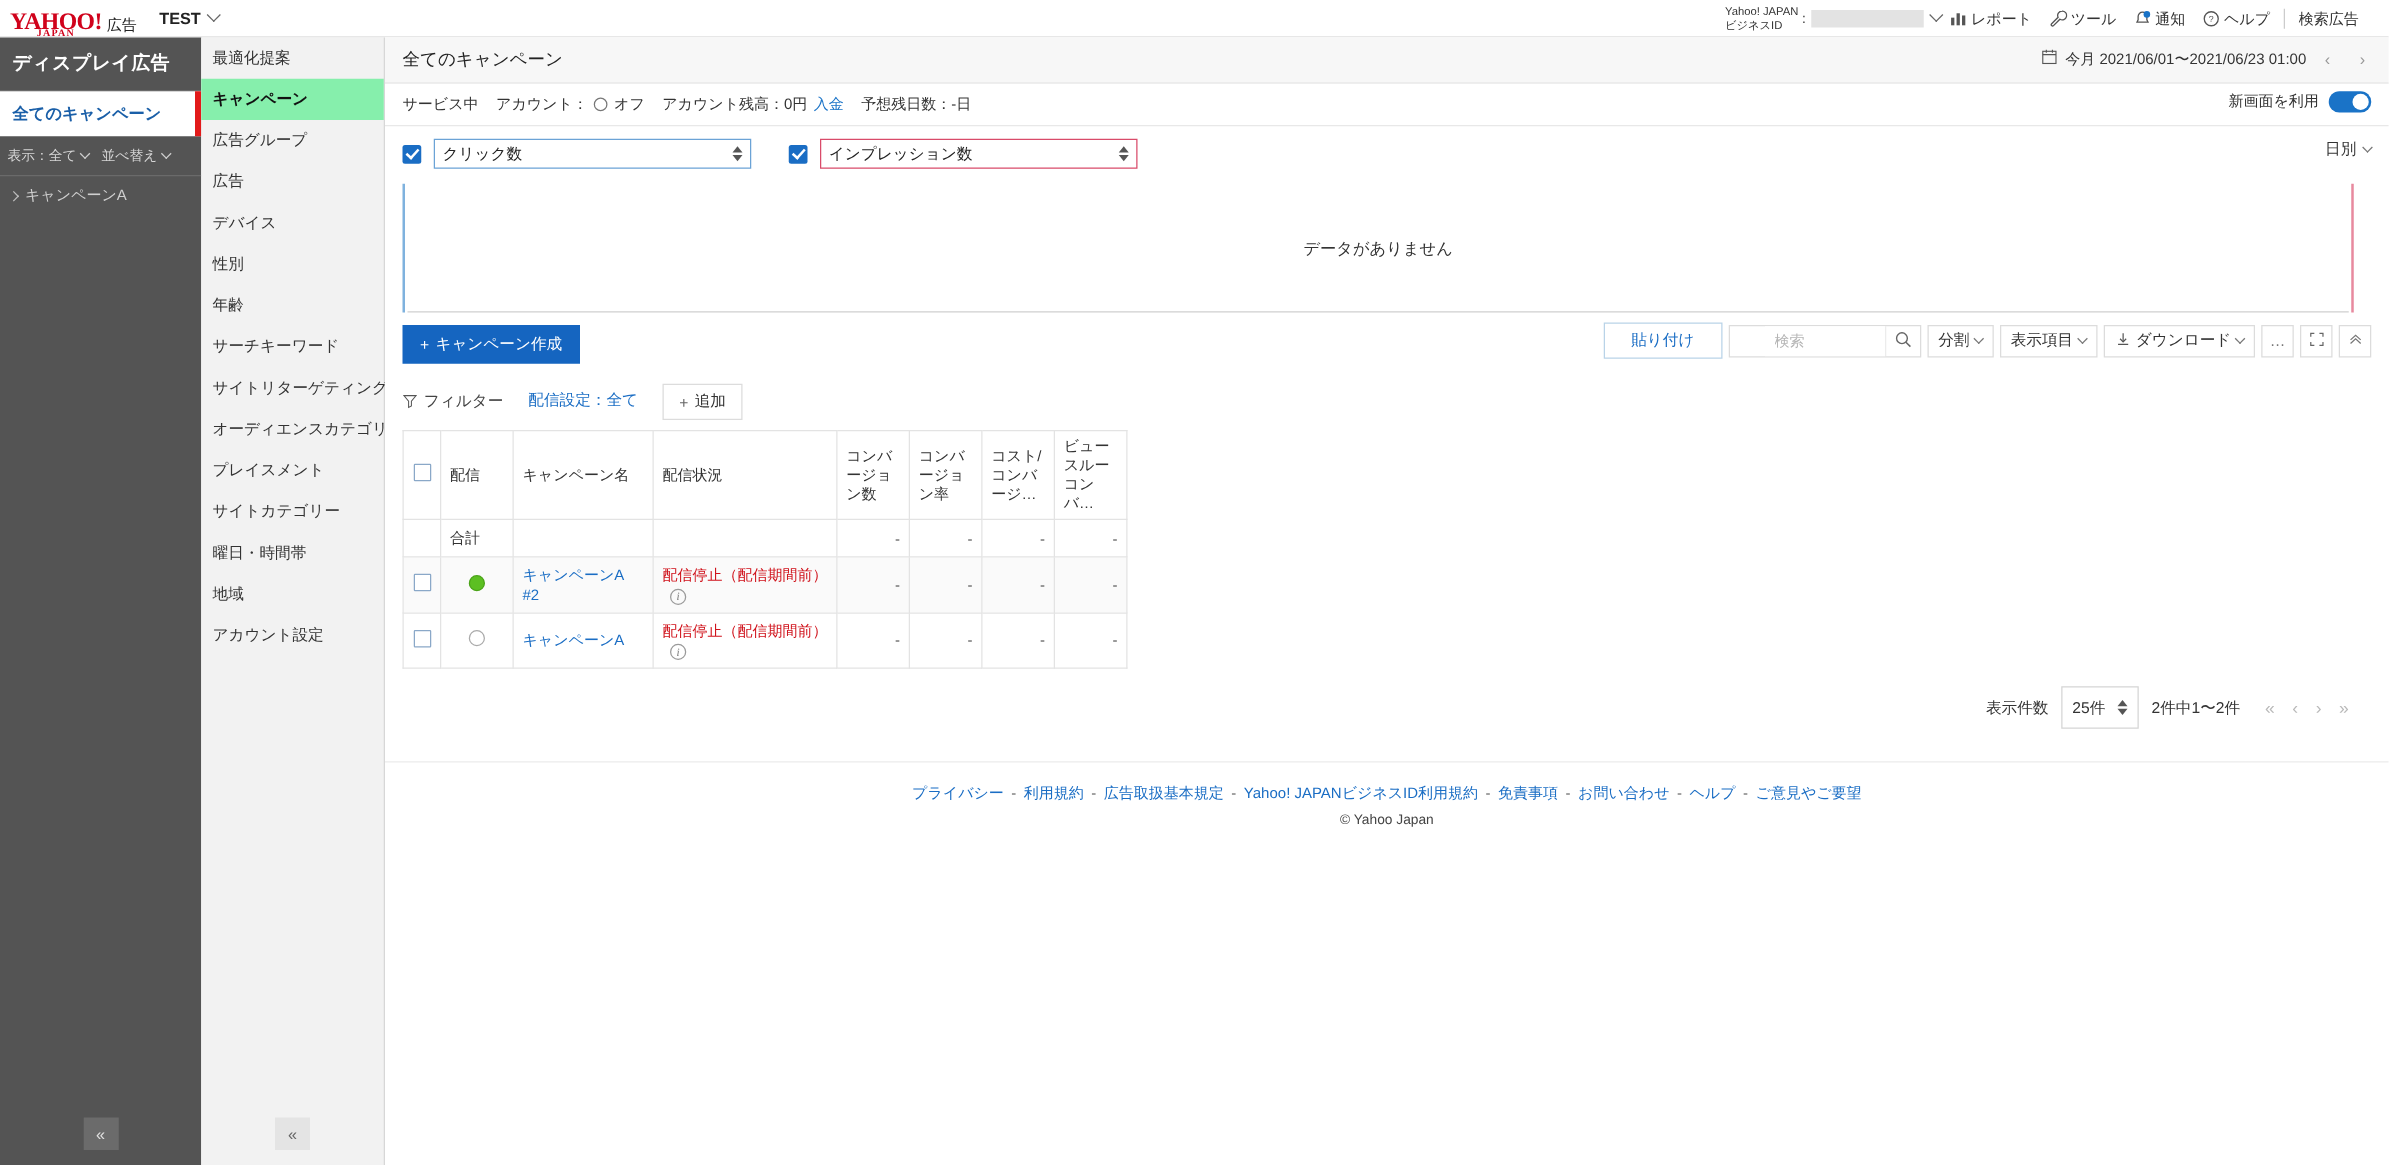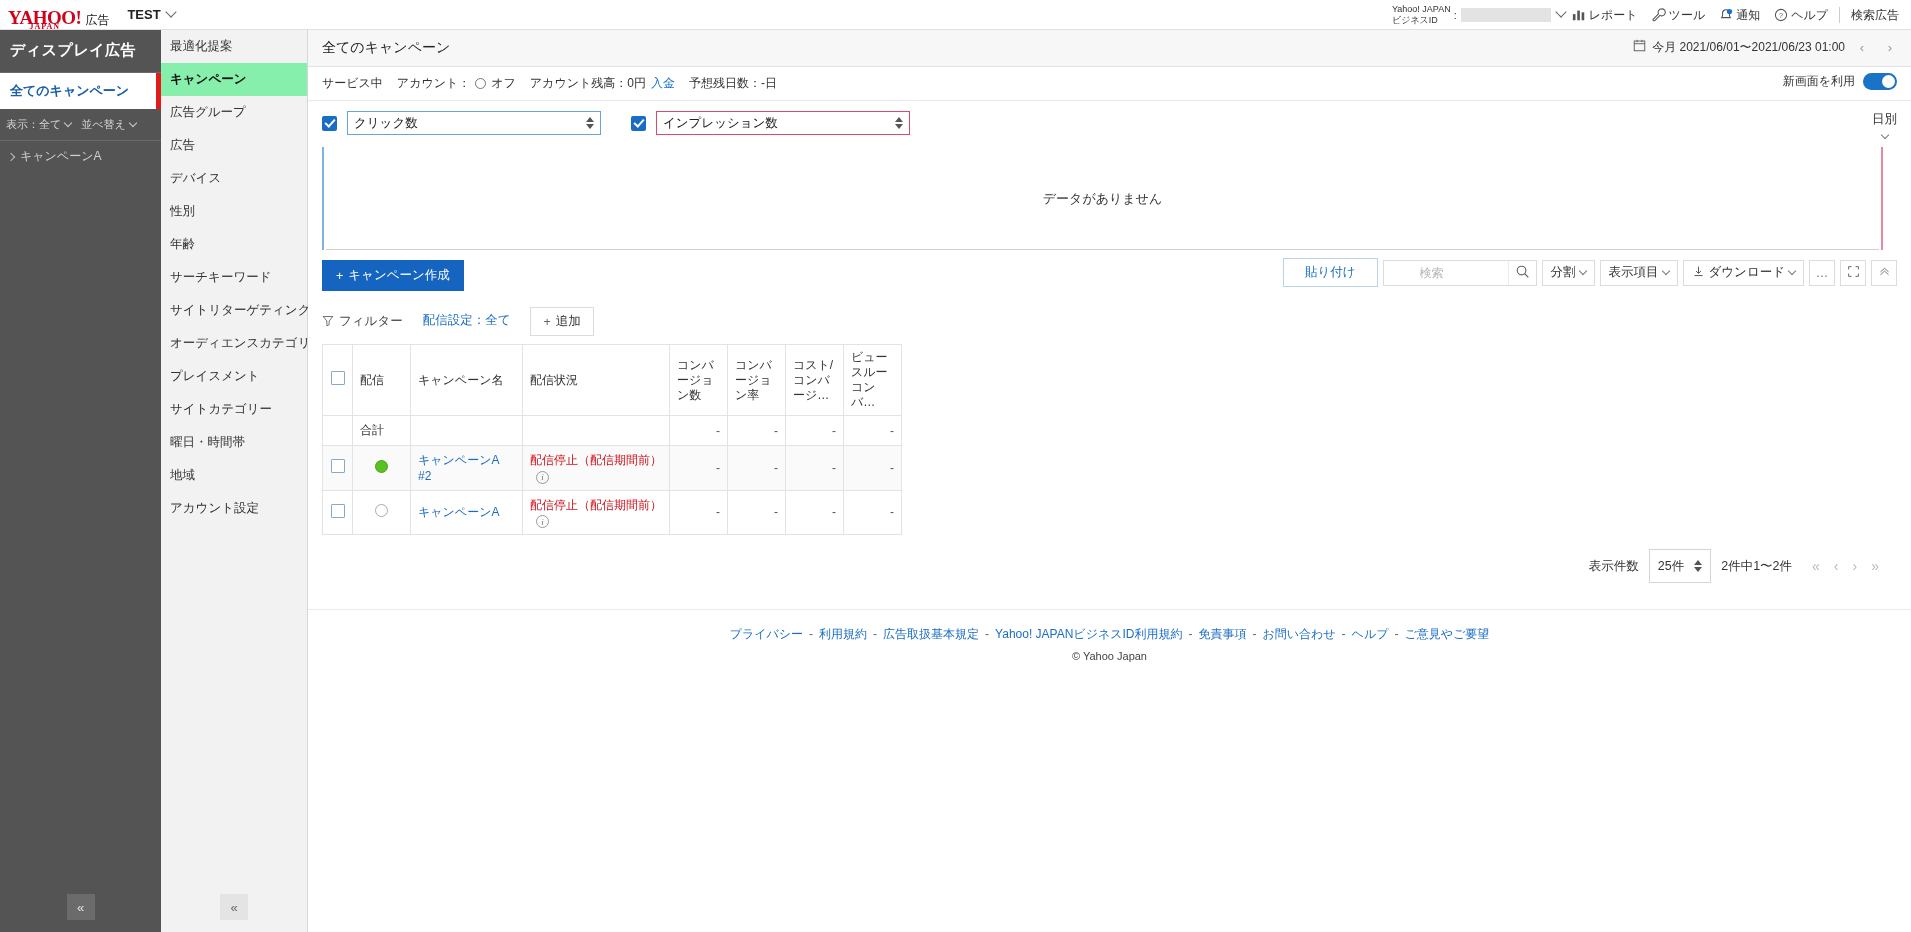--- a/index.html
+++ b/index.html
@@ -43,21 +43,21 @@
   .logo-wrap { display: flex; align-items: flex-start; margin-top: 12px; }
   .kokoku { font-size: 12px; color: #222; margin-left: 4px; margin-top: 3px; }
   .acct-name { margin-left: 18px; font-size: 13px; font-weight: bold; color: #222; }
   .caret-thin {
     display:inline-block; width:8px;height:8px;
     border-right:1.3px solid #666; border-bottom:1.3px solid #666;
     transform: rotate(45deg); margin-left:6px; position:relative; top:-3px;
   }
 
   .topbar-right {
-    position: absolute; right: 0; top: 0; height: 30px;
+    position: absolute; right: 12px; top: 0; height: 30px;
     display: flex; align-items: center; gap: 0;
   }
   .bizid-label {
     font-size: 9px; line-height: 11px; color: #333; text-align: left;
     white-space: nowrap;
   }
   .bizid-colon { margin: 0 4px 0 3px; color:#333; font-size:11px;}
   .bizid-blank {
     width: 90px; height: 14px; background: #e3e3e3; display: inline-block;
   }
@@ -207,21 +207,20 @@
     display:flex; flex-direction:column; gap:2px;
   }
   .spin i { display:block; width:0;height:0;border-left:4px solid transparent;border-right:4px solid transparent;}
   .spin i.up { border-bottom:5px solid #555; }
   .spin i.dn { border-top:5px solid #555; }
 
   .daily-sel {
     position:absolute; right: 14px; top: 10px;
     display:flex; align-items:center; gap:6px; font-size:12.5px; color:#333;
     cursor:pointer;
-    flex-direction:column;
   }
 
   
   .chart-box {
     margin: 4px 28px 0 14px; height: 103px; position: relative;
     border-left: 2px solid #7fb2de; border-right: 2px solid #e8899e;
     display:flex; align-items:center; justify-content:center;
   }
   .chart-axis {
     position:absolute; left:2px; right:2px; bottom: 0; height:1px; background:#cfcfcf;

